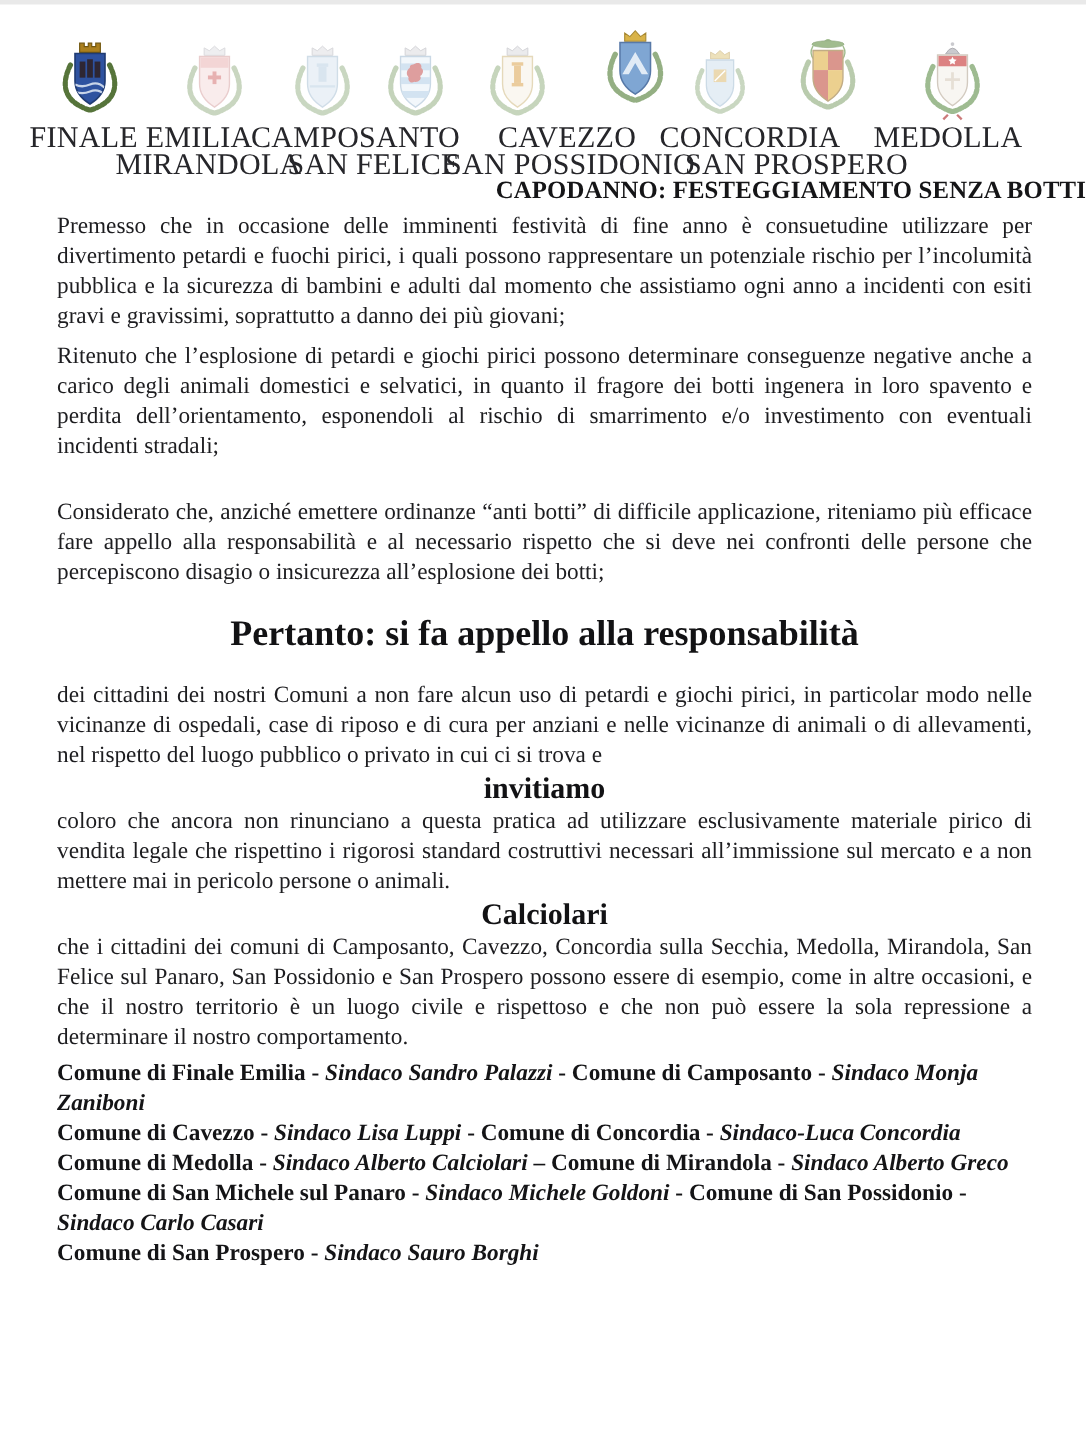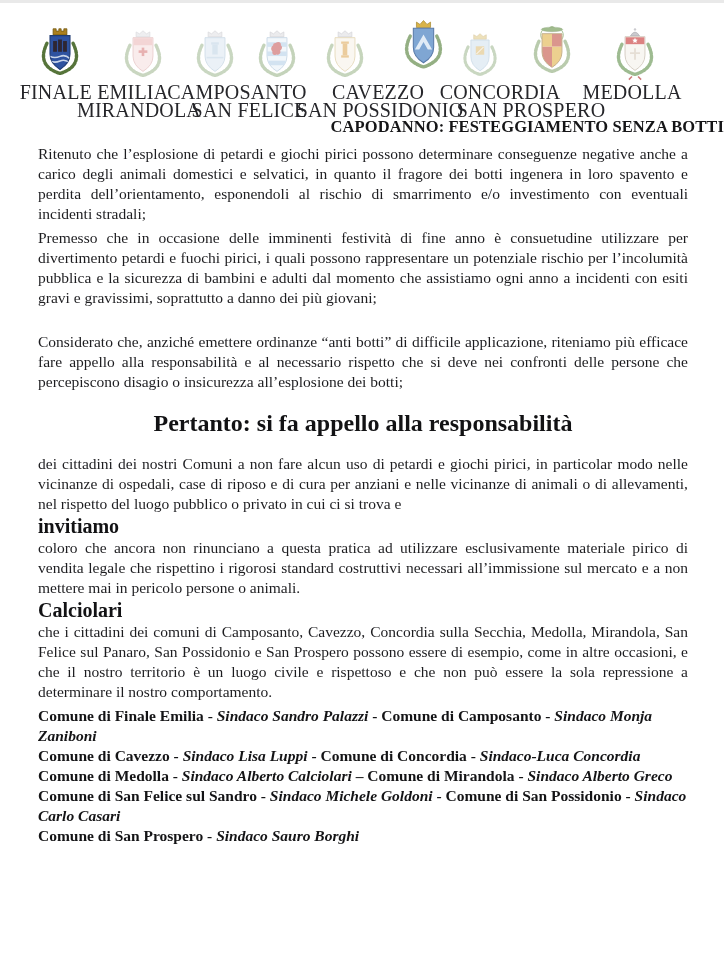--- a/index.html
+++ b/index.html
@@ -36,21 +36,21 @@
     margin:0; color:#1d1d20;
   }
   .mt-first { margin-top:4px; }
   .mt-para1 { margin-top:7px; }
   .mt-para2 { margin-top:24px; }
   .h-big {
     text-align:center; font-weight:bold; font-size:24px; line-height:26px;
     margin:18px 0; color:#121214;
   }
   .h-mid {
-    font-weight:bold; font-size:20px; line-height:24px;
+    text-align:center; font-weight:bold; font-size:20px; line-height:24px;
     margin:0; color:#121214;
   }
 
   
   .sig-block { margin-top:4px; }
   .sig { margin:0; font-weight:bold; font-size:15.5px; line-height:20px; color:#141416; }
   .sig em { font-style:italic; }
 </style>
 </head>
 <body>
@@ -192,22 +192,22 @@
 
   <span class="mname" style="left:139px;top:102px">MIRANDOLA</span>
   <span class="mname" style="left:249px;top:102px">SAN FELICE</span>
   <span class="mname" style="left:380px;top:102px">SAN POSSIDONIO</span>
   <span class="mname" style="left:531px;top:102px">SAN PROSPERO</span>
 
   <h1 class="doc-title">CAPODANNO: FESTEGGIAMENTO SENZA BOTTI</h1>
 </div>
 
 <div class="content">
+  <p class="para mt-first">Premesso che in occasione delle imminenti festività di fine anno è consuetudine utilizzare per divertimento petardi e fuochi pirici, i quali possono rappresentare un potenziale rischio per l’incolumità pubblica e la sicurezza di bambini e adulti dal momento che assistiamo ogni anno a incidenti con esiti gravi e gravissimi, soprattutto a danno dei più giovani;</p>
   <p class="para mt-para1">Ritenuto che l’esplosione di petardi e giochi pirici possono determinare conseguenze negative anche a carico degli animali domestici e selvatici, in quanto il fragore dei botti ingenera in loro spavento e perdita dell’orientamento, esponendoli al rischio di smarrimento e/o investimento con eventuali incidenti stradali;</p>
-  <p class="para mt-first">Premesso che in occasione delle imminenti festività di fine anno è consuetudine utilizzare per divertimento petardi e fuochi pirici, i quali possono rappresentare un potenziale rischio per l’incolumità pubblica e la sicurezza di bambini e adulti dal momento che assistiamo ogni anno a incidenti con esiti gravi e gravissimi, soprattutto a danno dei più giovani;</p>
   <p class="para mt-para2">Considerato che, anziché emettere ordinanze “anti botti” di difficile applicazione, riteniamo più efficace fare appello alla responsabilità e al necessario rispetto che si deve nei confronti delle persone che percepiscono disagio o insicurezza all’esplosione dei botti;</p>
 
   <h2 class="h-big">Pertanto: si fa appello alla responsabilità</h2>
 
   <p class="para">dei cittadini dei nostri Comuni a non fare alcun uso di petardi e giochi pirici, in particolar modo nelle vicinanze di ospedali, case di riposo e di cura per anziani e nelle vicinanze di animali o di allevamenti, nel rispetto del luogo pubblico o privato in cui ci si trova e</p>
 
   <h2 class="h-mid">invitiamo</h2>
 
   <p class="para">coloro che ancora non rinunciano a questa pratica ad utilizzare esclusivamente materiale pirico di vendita legale che rispettino i rigorosi standard costruttivi necessari all’immissione sul mercato e a non mettere mai in pericolo persone o animali.</p>
 
@@ -219,19 +219,19 @@
     <p class="sig">
       <span>Comune di Finale Emilia - </span><em>Sindaco Sandro Palazzi</em><span> - Comune di Camposanto - </span><em>Sindaco Monja Zaniboni</em>
     </p>
     <p class="sig">
       <span>Comune di Cavezzo - </span><em>Sindaco Lisa Luppi</em><span> - Comune di Concordia - </span><em>Sindaco-Luca Concordia</em>
     </p>
     <p class="sig">
       <span>Comune di Medolla - </span><em>Sindaco Alberto Calciolari</em><span> – Comune di Mirandola - </span><em>Sindaco Alberto Greco</em>
     </p>
     <p class="sig">
-      <span>Comune di San Felice sul Sandro - </span><em>Sindaco Michele Goldoni</em><span> - Comune di San Possidonio - </span><em>Sindaco Carlo Casari</em>
+      <span>Comune di San Michele sul Panaro - </span><em>Sindaco Michele Goldoni</em><span> - Comune di San Possidonio - </span><em>Sindaco Carlo Casari</em>
     </p>
     <p class="sig">
       <span>Comune di San Prospero - </span><em>Sindaco Sauro Borghi</em>
     </p>
   </div>
 </div>
 
 </body></html>

